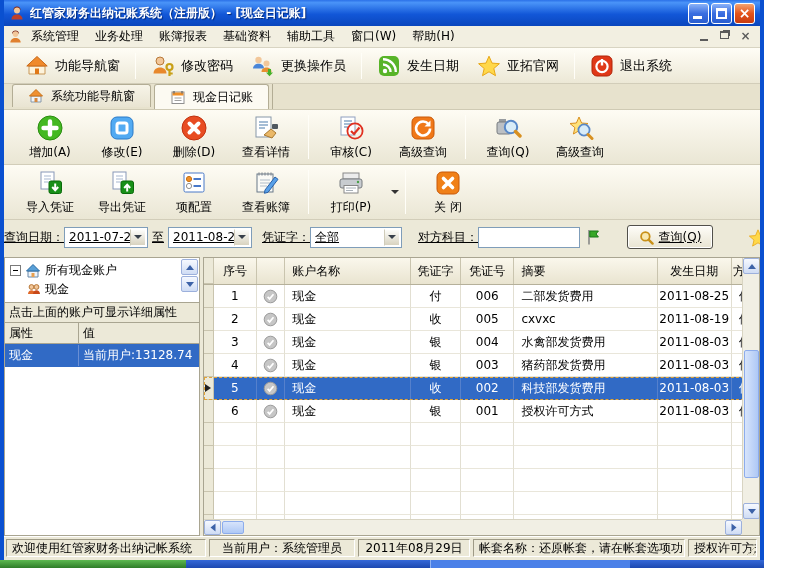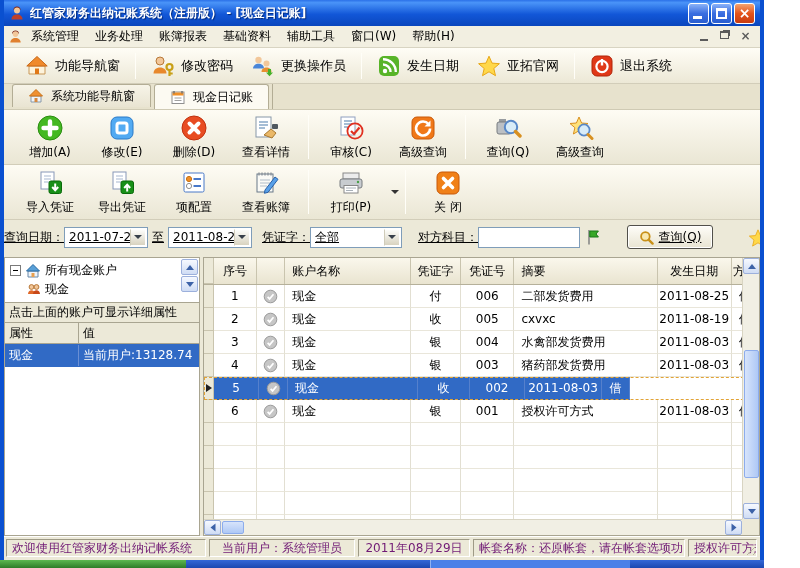--- a/index.html
+++ b/index.html
@@ -89,21 +89,21 @@
   .vscroll .sbtn { position:absolute; left:0; } .vs-up { top:0; } .vs-dn { bottom:0; }
   .vthumb { position:absolute; left:1px; width:15px; top:92px; height:128px; background:linear-gradient(90deg,#d7e4fb,#aec8f5); border:1px solid #8cacec; border-radius:2px; }
   .hscroll { position:absolute; left:0; right:17px; bottom:0; height:16px; background:#f1efe4; border-top:1px solid #d8d4c2; display:flex; align-items:center; }
   .hscroll .sbtn { height:15px; flex:none; }
   .hthumb { width:22px; height:13px; margin-left:1px; background:linear-gradient(180deg,#d7e4fb,#aec8f5); border:1px solid #8cacec; border-radius:2px; }
   .htrack { flex:1; }
   .corner { position:absolute; right:0; bottom:0; width:17px; height:16px; background:#ece9d8; }
 
   
   .statusbar { height:22px; display:flex; gap:3px; background:#ece9d8; border-top:1px solid #fff; padding:2px 3px 1px 2px; }
-  .sect { border:1px solid; border-color:#9e9a86 #fff #fff #9e9a86; display:flex; align-items:center; padding:0 5px; color:#701a75; white-space:nowrap; overflow:hidden; }
+  .sect { border:1px solid; border-color:#9e9a86 #fff #fff #9e9a86; display:flex; align-items:center; padding:0 5px; color:#000000; white-space:nowrap; overflow:hidden; }
   .s1 { width:200px; } .s2 { width:146px; justify-content:center; } .s3 { width:112px; justify-content:center; } .s4 { width:212px; } .s5 { flex:1; position:relative; }
   .grip { position:absolute; right:1px; bottom:1px; width:12px; height:12px;
     background:repeating-linear-gradient(135deg,transparent 0 3px,#b8b4a0 3px 4px); clip-path:polygon(100% 0,100% 100%,0 100%); }
 
   
   .taskbar { position:absolute; left:0; right:0; bottom:0; height:8px; display:flex; }
   .tk-green { width:186px; background:linear-gradient(180deg,#5cb850,#2e7c28); }
   .tk-blue { flex:1; position:relative; background:linear-gradient(180deg,#3468d8,#1c48b0); }
   .tk-task { position:absolute; left:244px; width:200px; top:0; bottom:0; background:#4a80e8; border-left:1px solid #8fb2f2; }
   svg { flex:none; display:block; }
@@ -528,20 +528,21 @@
               <span class="tcell cseq">5</span>
               <span class="tcell cico">
                 <svg width="15" height="15" viewBox="0 0 15 15">
                   <circle cx="7.5" cy="7.5" r="6.3" fill="#c6c6c6" stroke="#9a9a9a"></circle>
                   <path d="M4.6 7.9l2 2 3.9-4.6" stroke="#fff" stroke-width="1.7" fill="none"></path>
                 </svg>
               </span>
               <span class="tcell cacc">现金</span>
               <span class="tcell cvt">收</span>
               <span class="tcell cvn">002</span>
+              <span class="tcell csum">科技部发货费用</span>
               <span class="tcell cdt">2011-08-03</span>
               <span class="tcell cdir">借</span>
             </div>
             <div class="trow">
               <span class="tcell ci"></span>
               <span class="tcell cseq">6</span>
               <span class="tcell cico">
                 <svg width="15" height="15" viewBox="0 0 15 15">
                   <circle cx="7.5" cy="7.5" r="6.3" fill="#c6c6c6" stroke="#9a9a9a"></circle>
                   <path d="M4.6 7.9l2 2 3.9-4.6" stroke="#fff" stroke-width="1.7" fill="none"></path>

